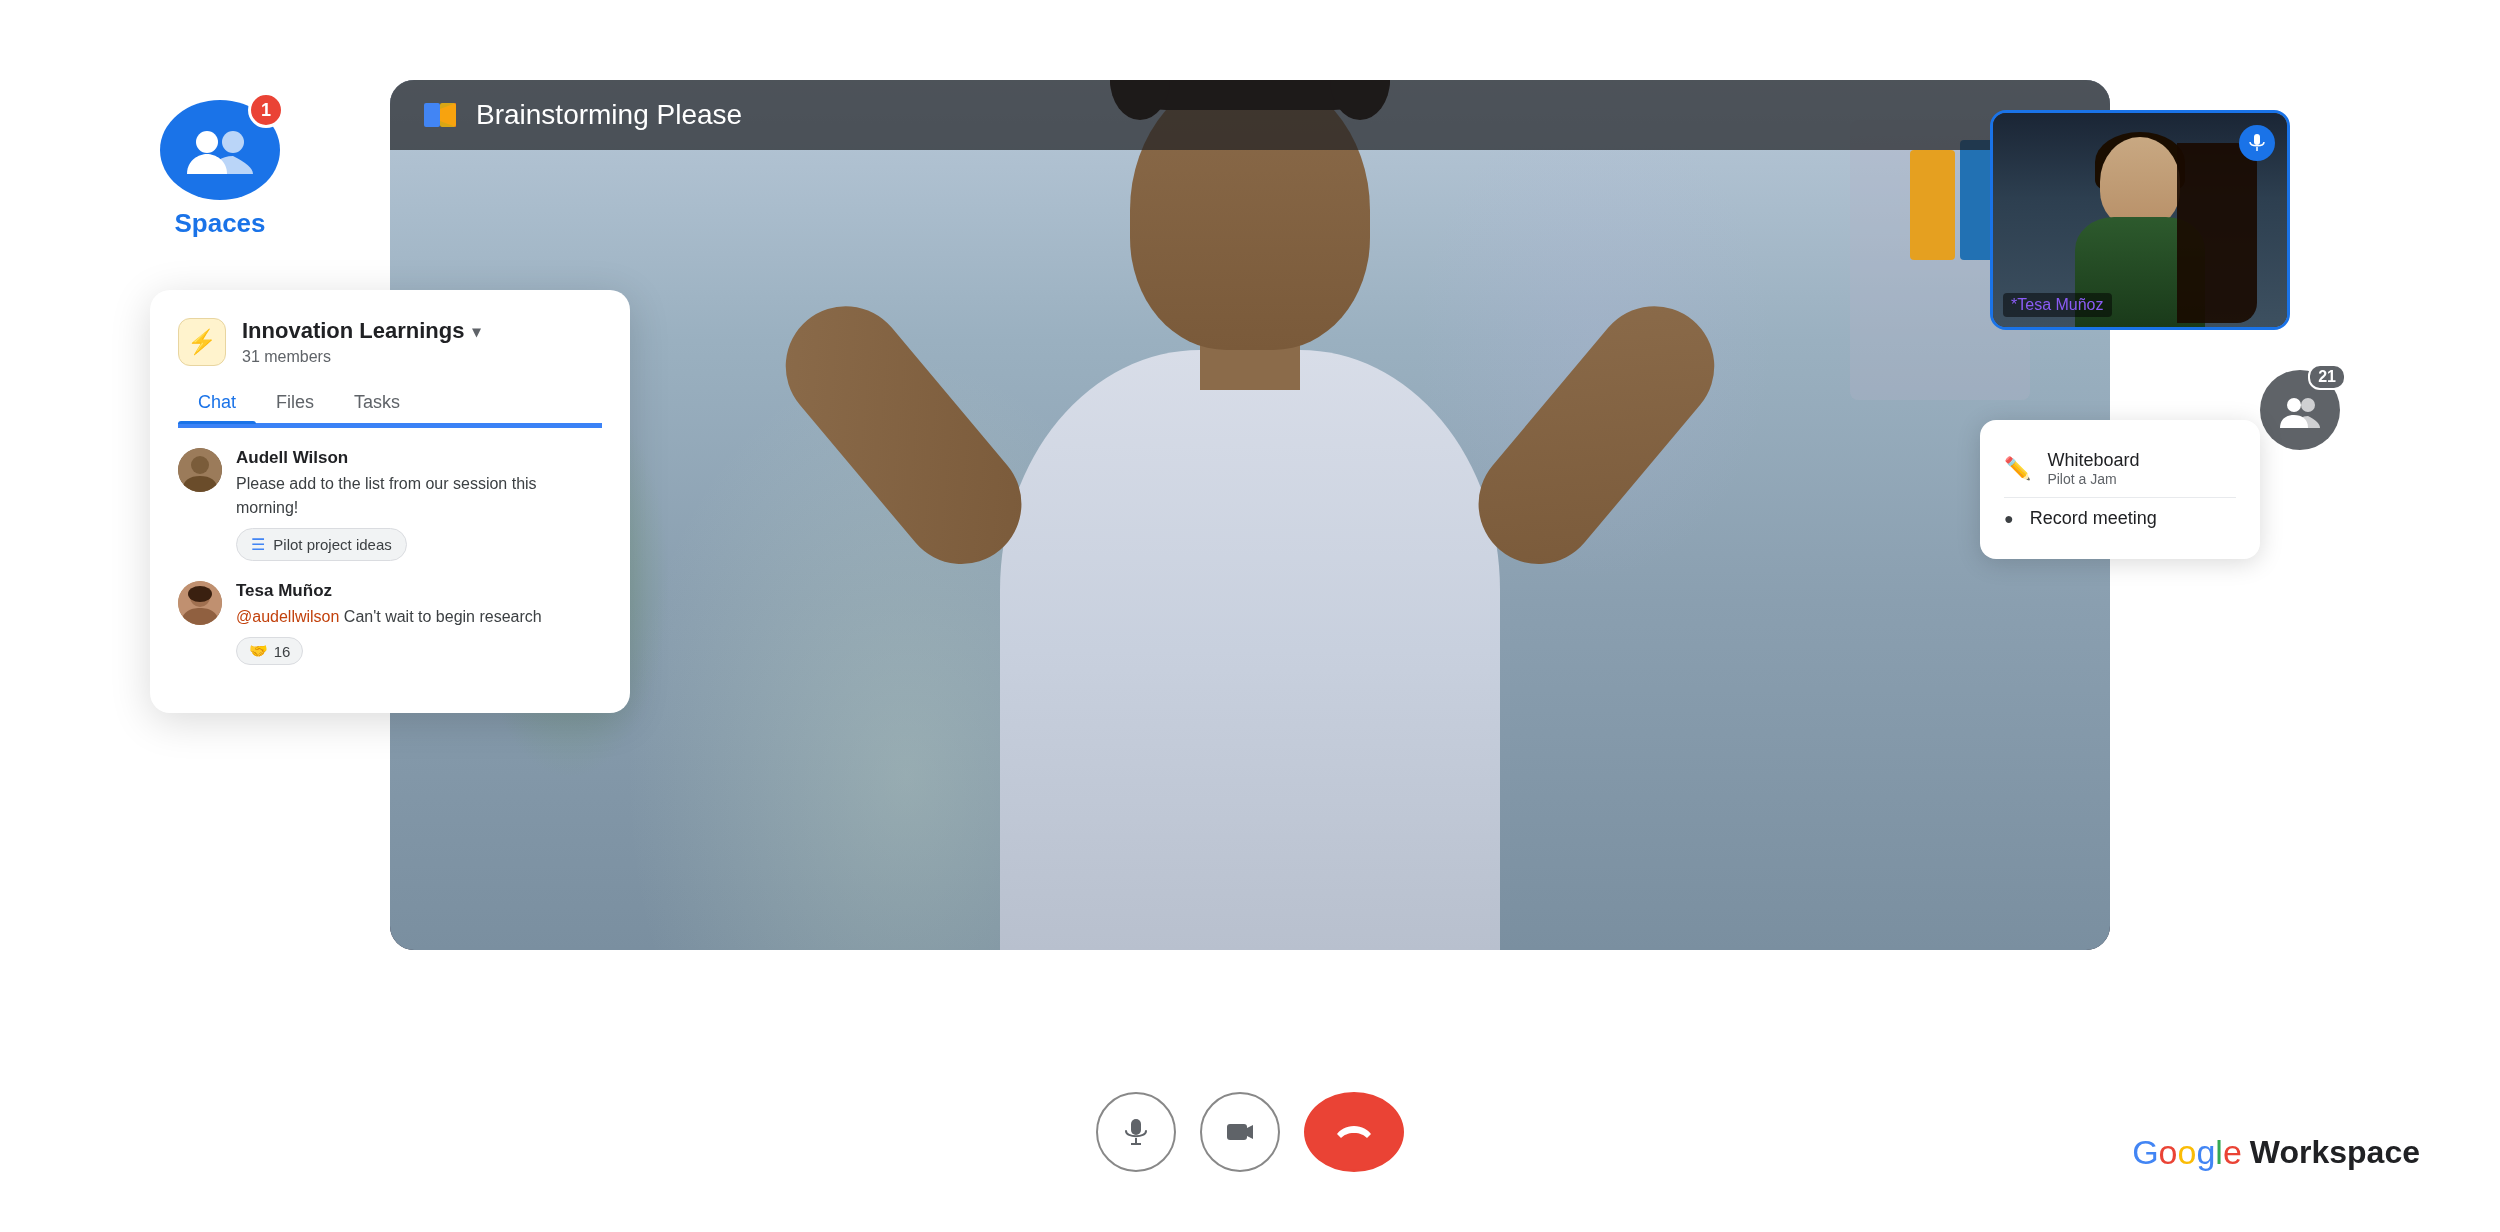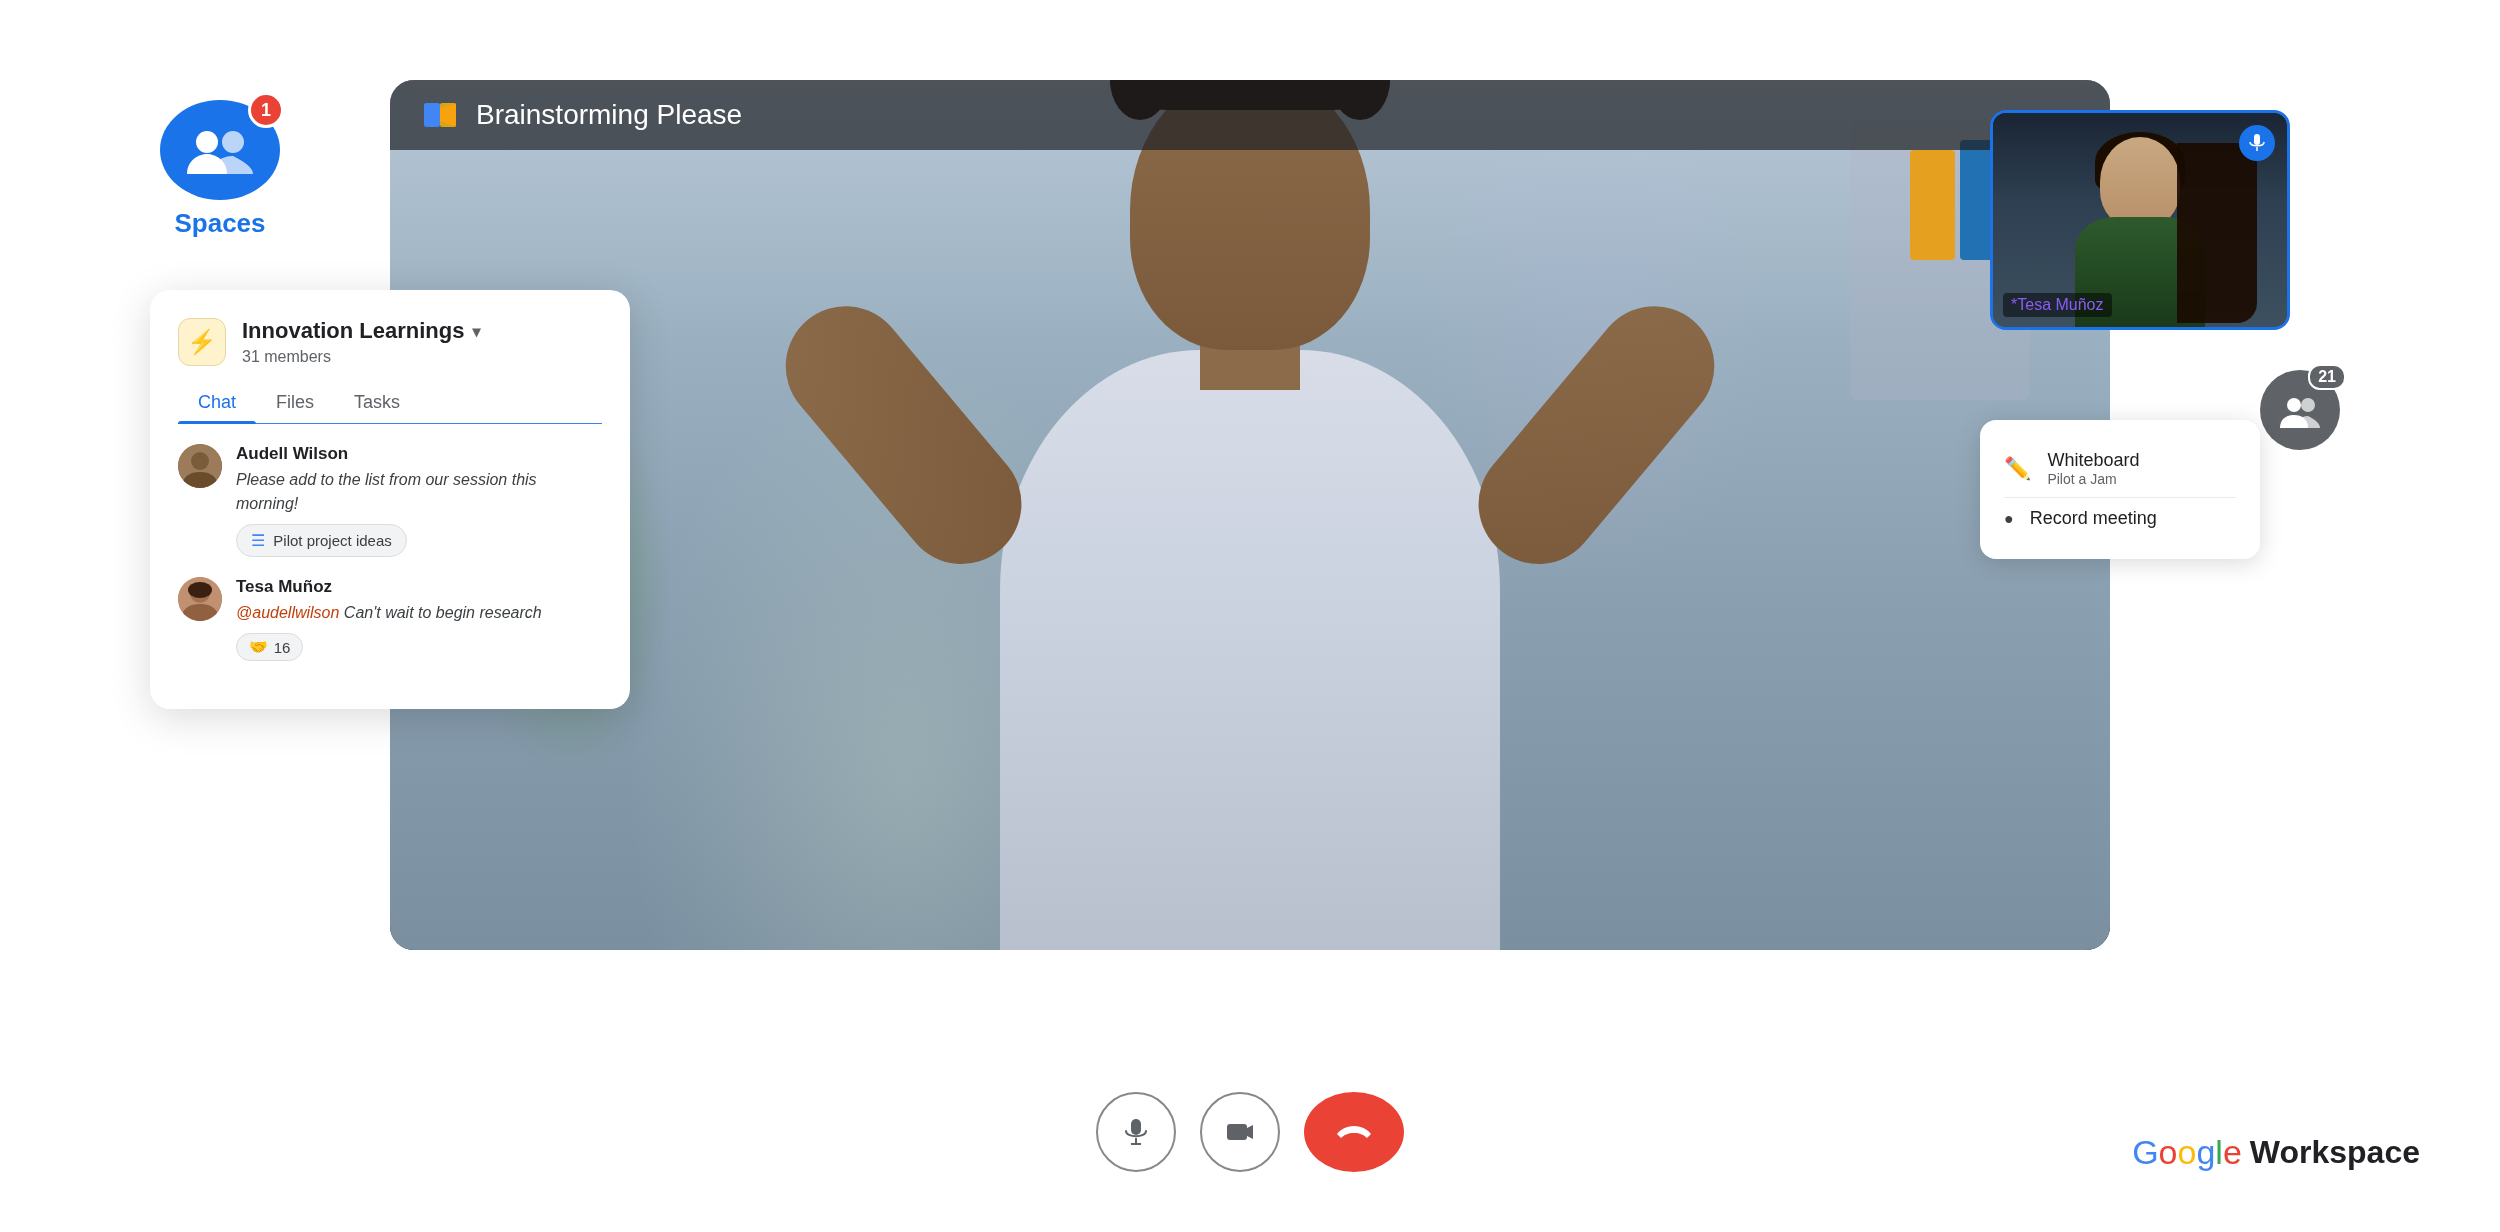--- a/index.html
+++ b/index.html
@@ -192,21 +192,21 @@
     .space-members {
       font-size: 16px;
       color: #5f6368;
       margin-top: 4px;
     }
 
     
     .chat-tabs {
       display: flex;
       gap: 0;
-      border-bottom: 1px solid #3b82f6;
+      border-bottom: 5px solid #3b82f6;
       margin-bottom: 20px;
     }
 
     .chat-tab {
       padding: 10px 20px;
       font-size: 18px;
       color: #5f6368;
       cursor: pointer;
       position: relative;
       font-weight: 500;
@@ -270,21 +270,20 @@
       font-size: 17px;
       font-weight: 600;
       color: #202124;
       margin-bottom: 4px;
     }
 
     .message-text {
       font-size: 16px;
       color: #3c4043;
       line-height: 1.5;
-      font-style: italic;
     }
 
     .message-attachment {
       display: inline-flex;
       align-items: center;
       gap: 8px;
       background: #f1f3f4;
       border: 1px solid #dadce0;
       border-radius: 20px;
       padding: 6px 14px;

